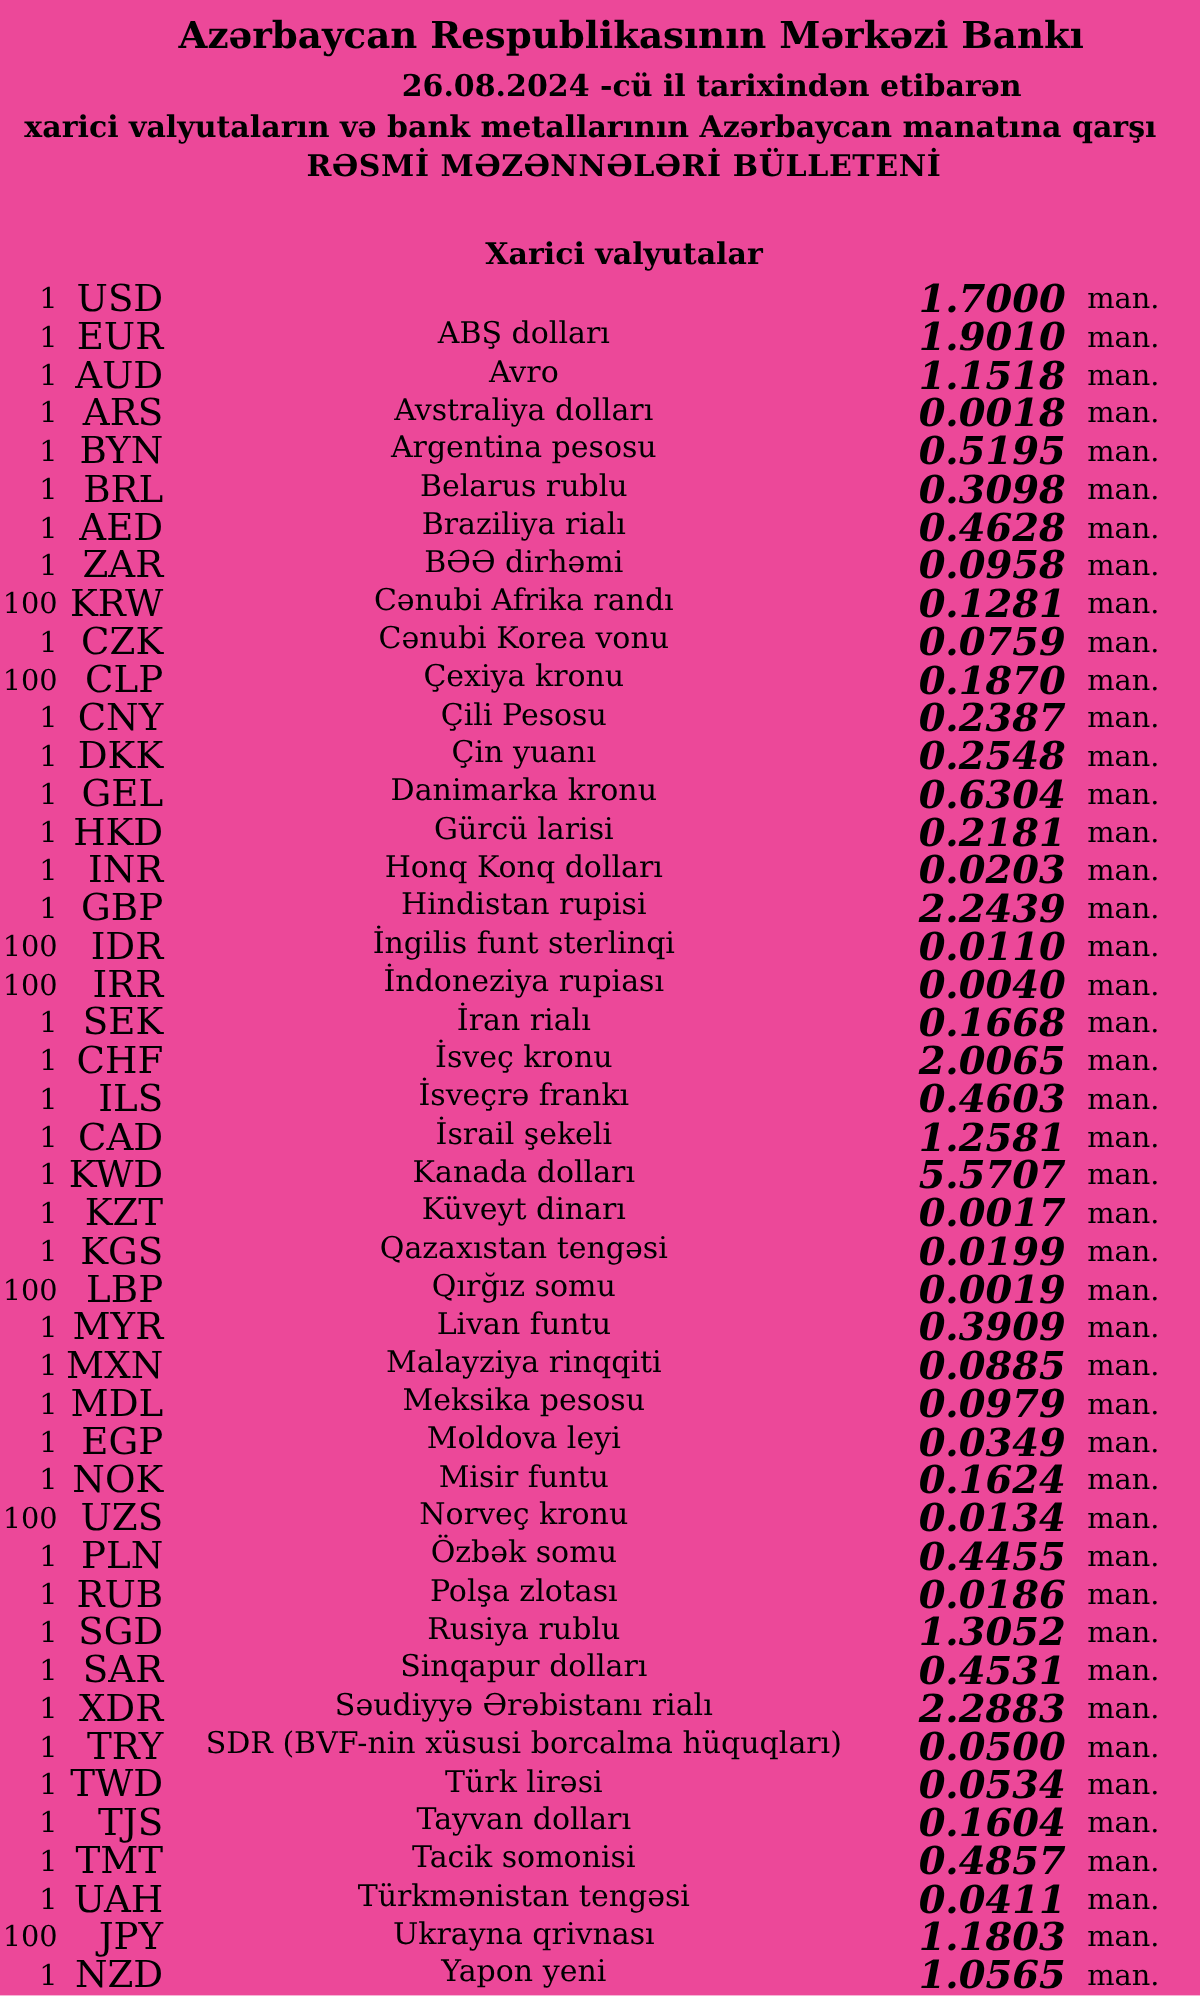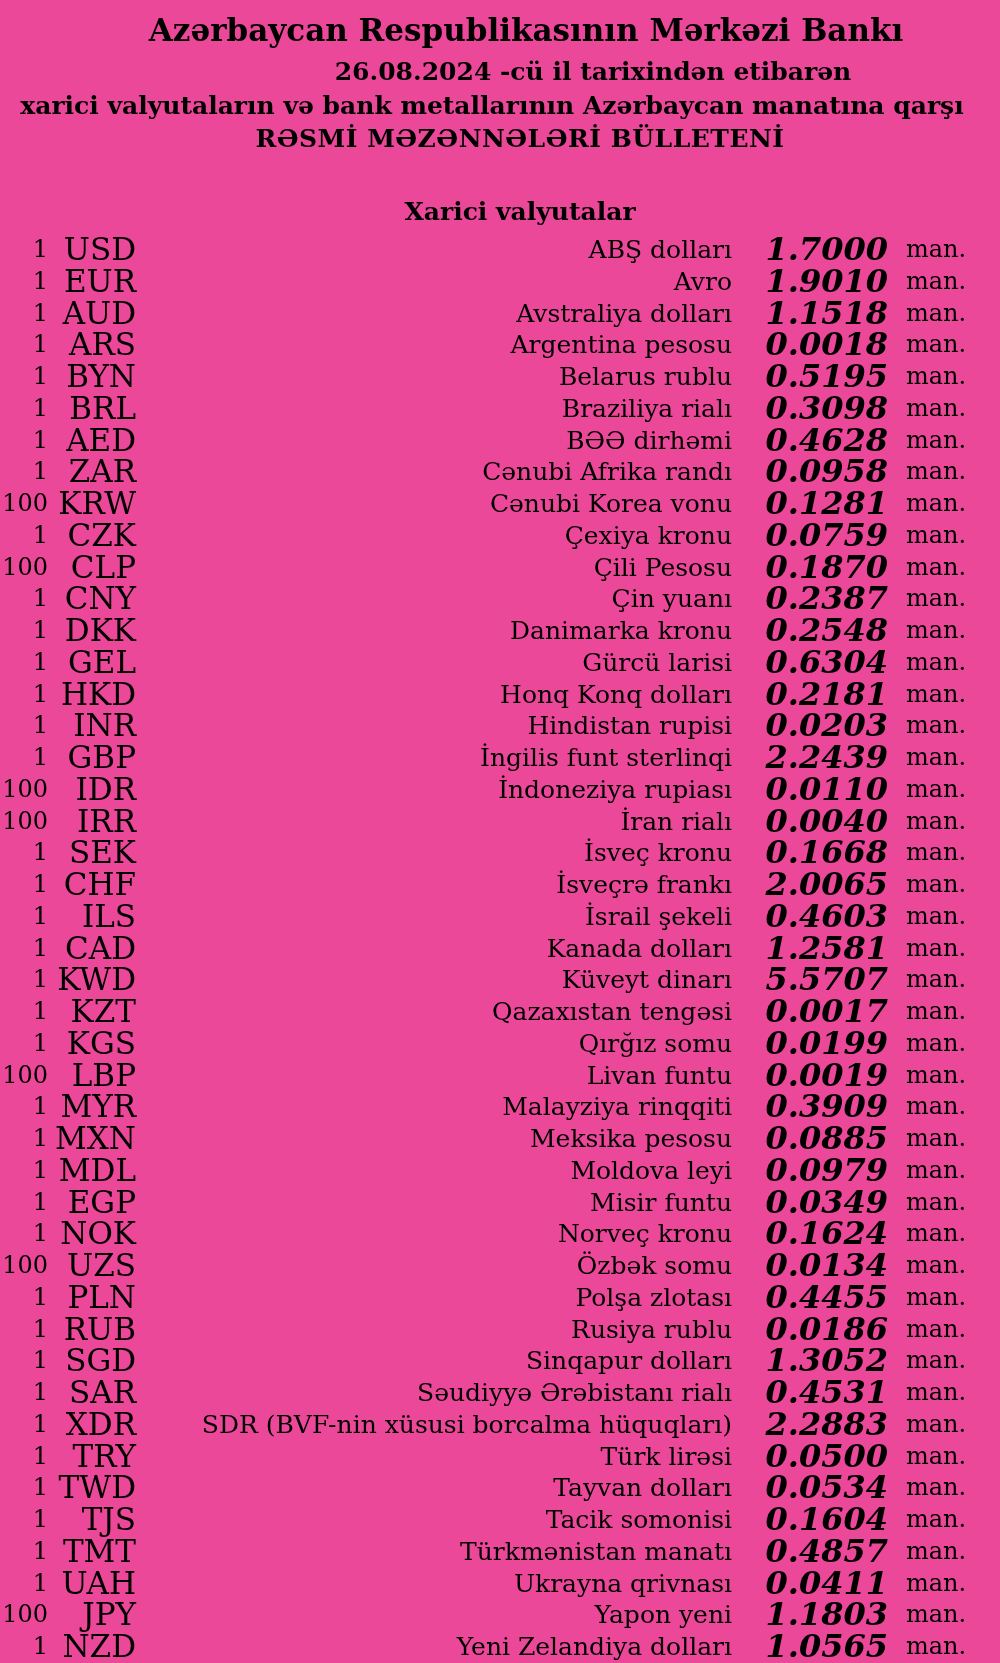--- a/index.html
+++ b/index.html
@@ -32,21 +32,21 @@
     width: 1000px;
   }
   .row {
     display: grid;
     grid-template-columns: 48px 88px 1fr 156px 112px;
     height: 31.75px;
     line-height: 31.75px;
   }
   .c-qty  { text-align: right;  font-size: 24px; }
   .c-code { text-align: right; font-size: 31px; }
-  .c-name { text-align: right;   font-size: 25px; padding-left: 5px; white-space: nowrap; }
+  .c-name { text-align: center;   font-size: 25px; padding-left: 5px; white-space: nowrap; margin-top: 28px; }
   .c-rate { text-align: right;  font-size: 32px; font-weight: 700; font-style: italic; }
   .c-man  { text-align: left;   font-size: 24px; padding-left: 18px; }
 </style>
 </head>
 <body>
 
 <div class="page">
   <div class="hline h-title">Azərbaycan Respublikasının Mərkəzi Bankı</div>
   <div class="hline h-date">26.08.2024 -cü il tarixindən etibarən</div>
   <div class="hline h-subtitle">xarici valyutaların və bank metallarının Azərbaycan manatına qarşı</div>
@@ -337,21 +337,21 @@
       <div class="row">
         <div class="c-qty">1</div>
         <div class="c-code">TJS</div>
         <div class="c-name">Tacik somonisi</div>
         <div class="c-rate">0.1604</div>
         <div class="c-man">man.</div>
       </div>
       <div class="row">
         <div class="c-qty">1</div>
         <div class="c-code">TMT</div>
-        <div class="c-name">Türkmənistan manatı</div>
+        <div class="c-name">Türkmənistan tengəsi</div>
         <div class="c-rate">0.4857</div>
         <div class="c-man">man.</div>
       </div>
       <div class="row">
         <div class="c-qty">1</div>
         <div class="c-code">UAH</div>
         <div class="c-name">Ukrayna qrivnası</div>
         <div class="c-rate">0.0411</div>
         <div class="c-man">man.</div>
       </div>

